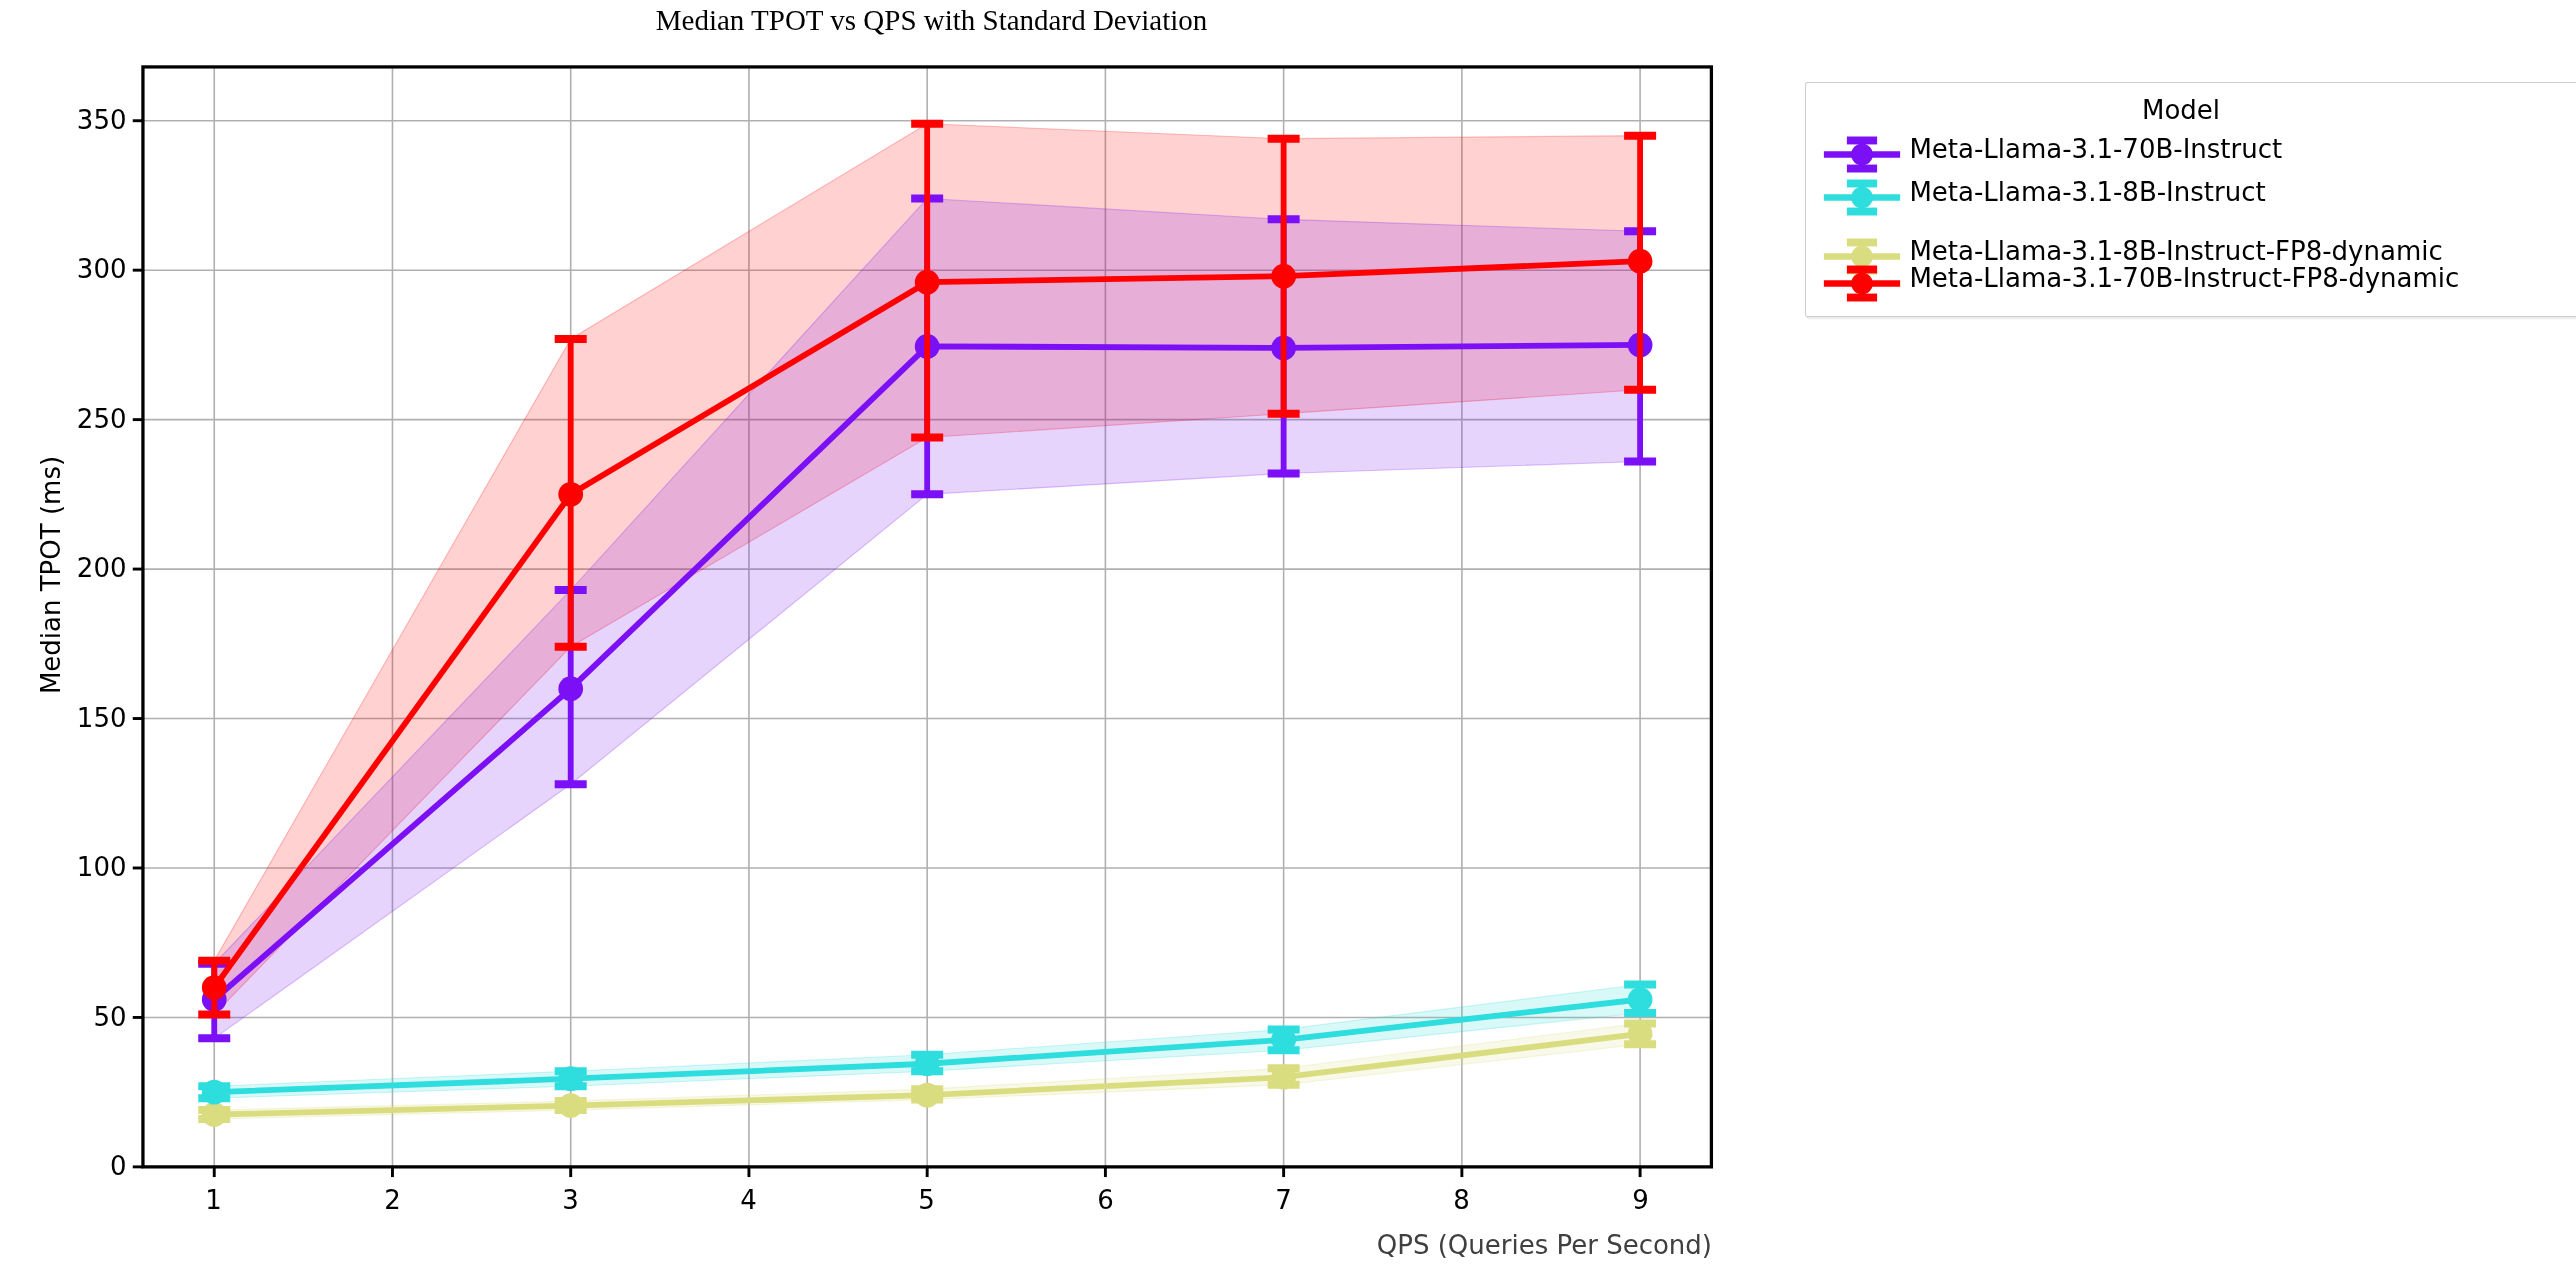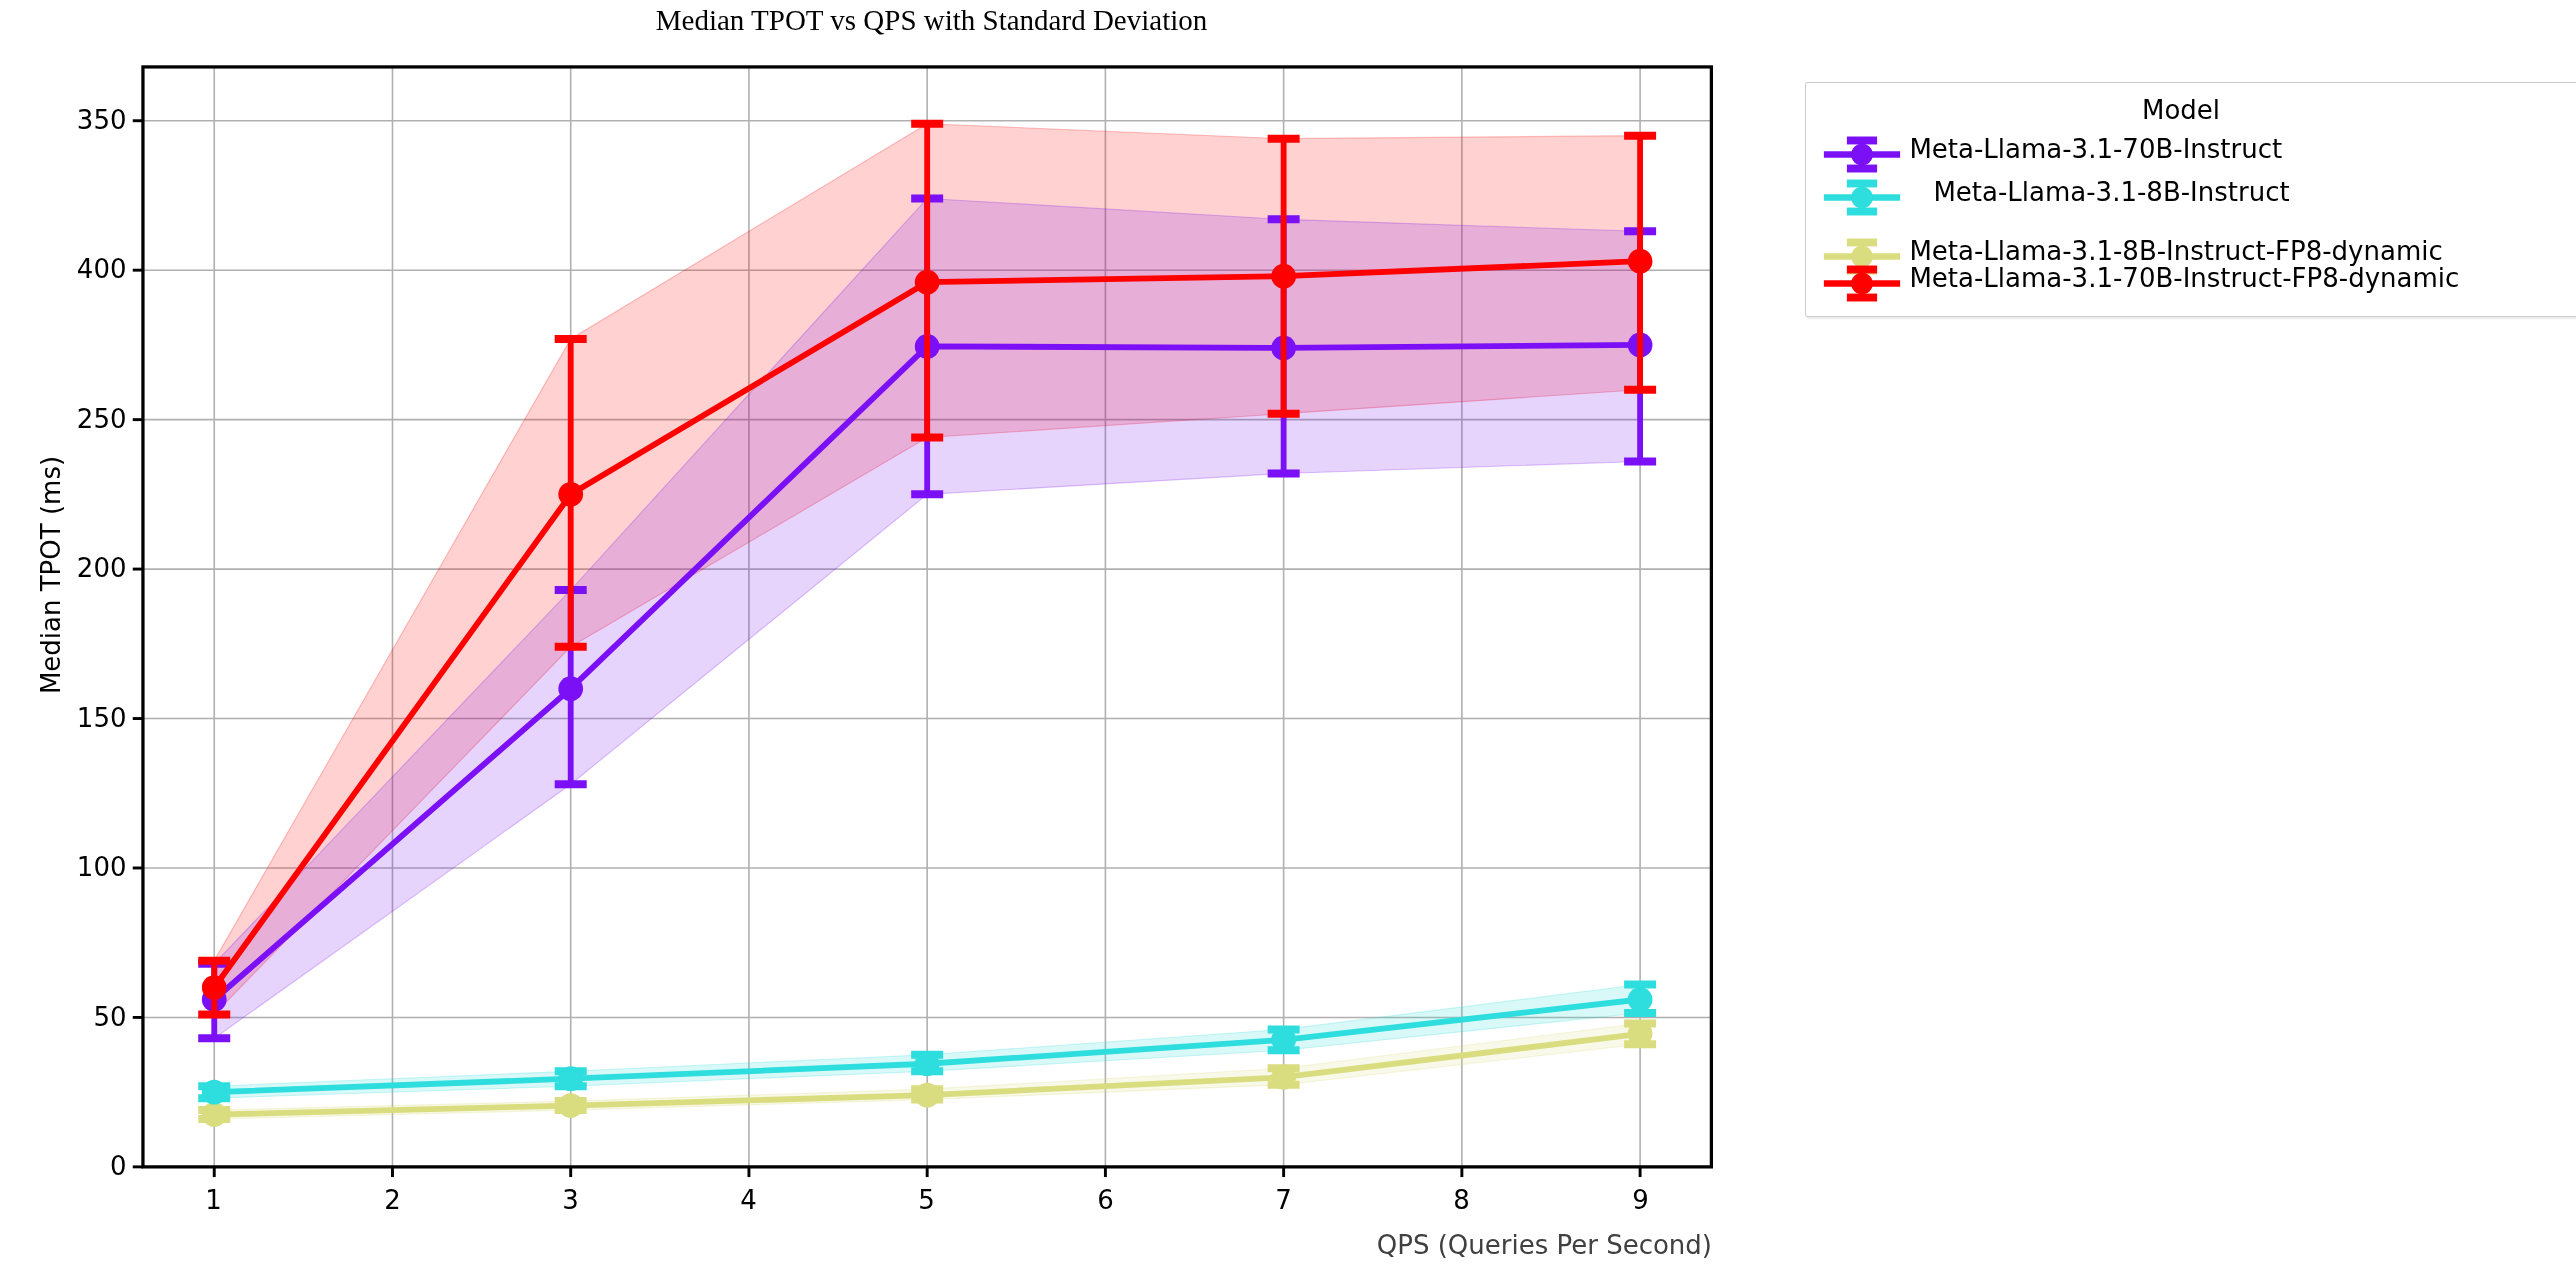--- a/index.html
+++ b/index.html
@@ -210,21 +210,21 @@
   <div id="xaxis-label">QPS (Queries Per Second)</div>
   <div id="yaxis-label">Median TPOT (ms)</div>
 
   <div id="tick-layer">
       <div class="ytick-label" style="left: 17.5px; top: 1167px;">0</div>
       <div class="ytick-label" style="left: 17.5px; top: 1018px;">50</div>
       <div class="ytick-label" style="left: 17.5px; top: 868px;">100</div>
       <div class="ytick-label" style="left: 17.5px; top: 719px;">150</div>
       <div class="ytick-label" style="left: 17.5px; top: 569px;">200</div>
       <div class="ytick-label" style="left: 17.5px; top: 420px;">250</div>
-      <div class="ytick-label" style="left: 17.5px; top: 270px;">400</div>
+      <div class="ytick-label" style="left: 17.5px; top: 270px;">300</div>
       <div class="ytick-label" style="left: 17.5px; top: 121px;">350</div>
       <div class="xtick-label" style="left: 170px; top: 1185px;">1</div>
       <div class="xtick-label" style="left: 349px; top: 1185px;">2</div>
       <div class="xtick-label" style="left: 527px; top: 1185px;">3</div>
       <div class="xtick-label" style="left: 705px; top: 1185px;">4</div>
       <div class="xtick-label" style="left: 883px; top: 1185px;">5</div>
       <div class="xtick-label" style="left: 1062px; top: 1185px;">6</div>
       <div class="xtick-label" style="left: 1240px; top: 1185px;">7</div>
       <div class="xtick-label" style="left: 1418px; top: 1185px;">8</div>
       <div class="xtick-label" style="left: 1597px; top: 1185px;">9</div>
@@ -236,21 +236,21 @@
         <div class="legend-row" style="top: 51px;">
           <div class="legend-handle"><svg width="86" height="41" viewBox="0 0 118 57">
               <line x1="6" x2="112" y1="28.5" y2="28.5" stroke="#7B0FF5" stroke-width="9"></line>
               <line x1="59" x2="59" y1="8" y2="49" stroke="#7B0FF5" stroke-width="9"></line>
               <line x1="38" x2="80" y1="9" y2="9" stroke="#7B0FF5" stroke-width="11"></line>
               <line x1="38" x2="80" y1="48" y2="48" stroke="#7B0FF5" stroke-width="11"></line>
               <circle cx="59" cy="28.5" r="15" fill="#7B0FF5"></circle>
             </svg></div>
           <span class="legend-label">Meta-Llama-3.1-70B-Instruct</span>
         </div>
-        <div class="legend-row" style="top: 94px; gap: 24px;">
+        <div class="legend-row" style="top: 94px;">
           <div class="legend-handle"><svg width="86" height="41" viewBox="0 0 118 57">
               <line x1="6" x2="112" y1="28.5" y2="28.5" stroke="#2EDDDD" stroke-width="9"></line>
               <line x1="59" x2="59" y1="8" y2="49" stroke="#2EDDDD" stroke-width="9"></line>
               <line x1="38" x2="80" y1="9" y2="9" stroke="#2EDDDD" stroke-width="11"></line>
               <line x1="38" x2="80" y1="48" y2="48" stroke="#2EDDDD" stroke-width="11"></line>
               <circle cx="59" cy="28.5" r="15" fill="#2EDDDD"></circle>
             </svg></div>
           <span class="legend-label">Meta-Llama-3.1-8B-Instruct</span>
         </div>
         <div class="legend-row" style="top: 153px;">

